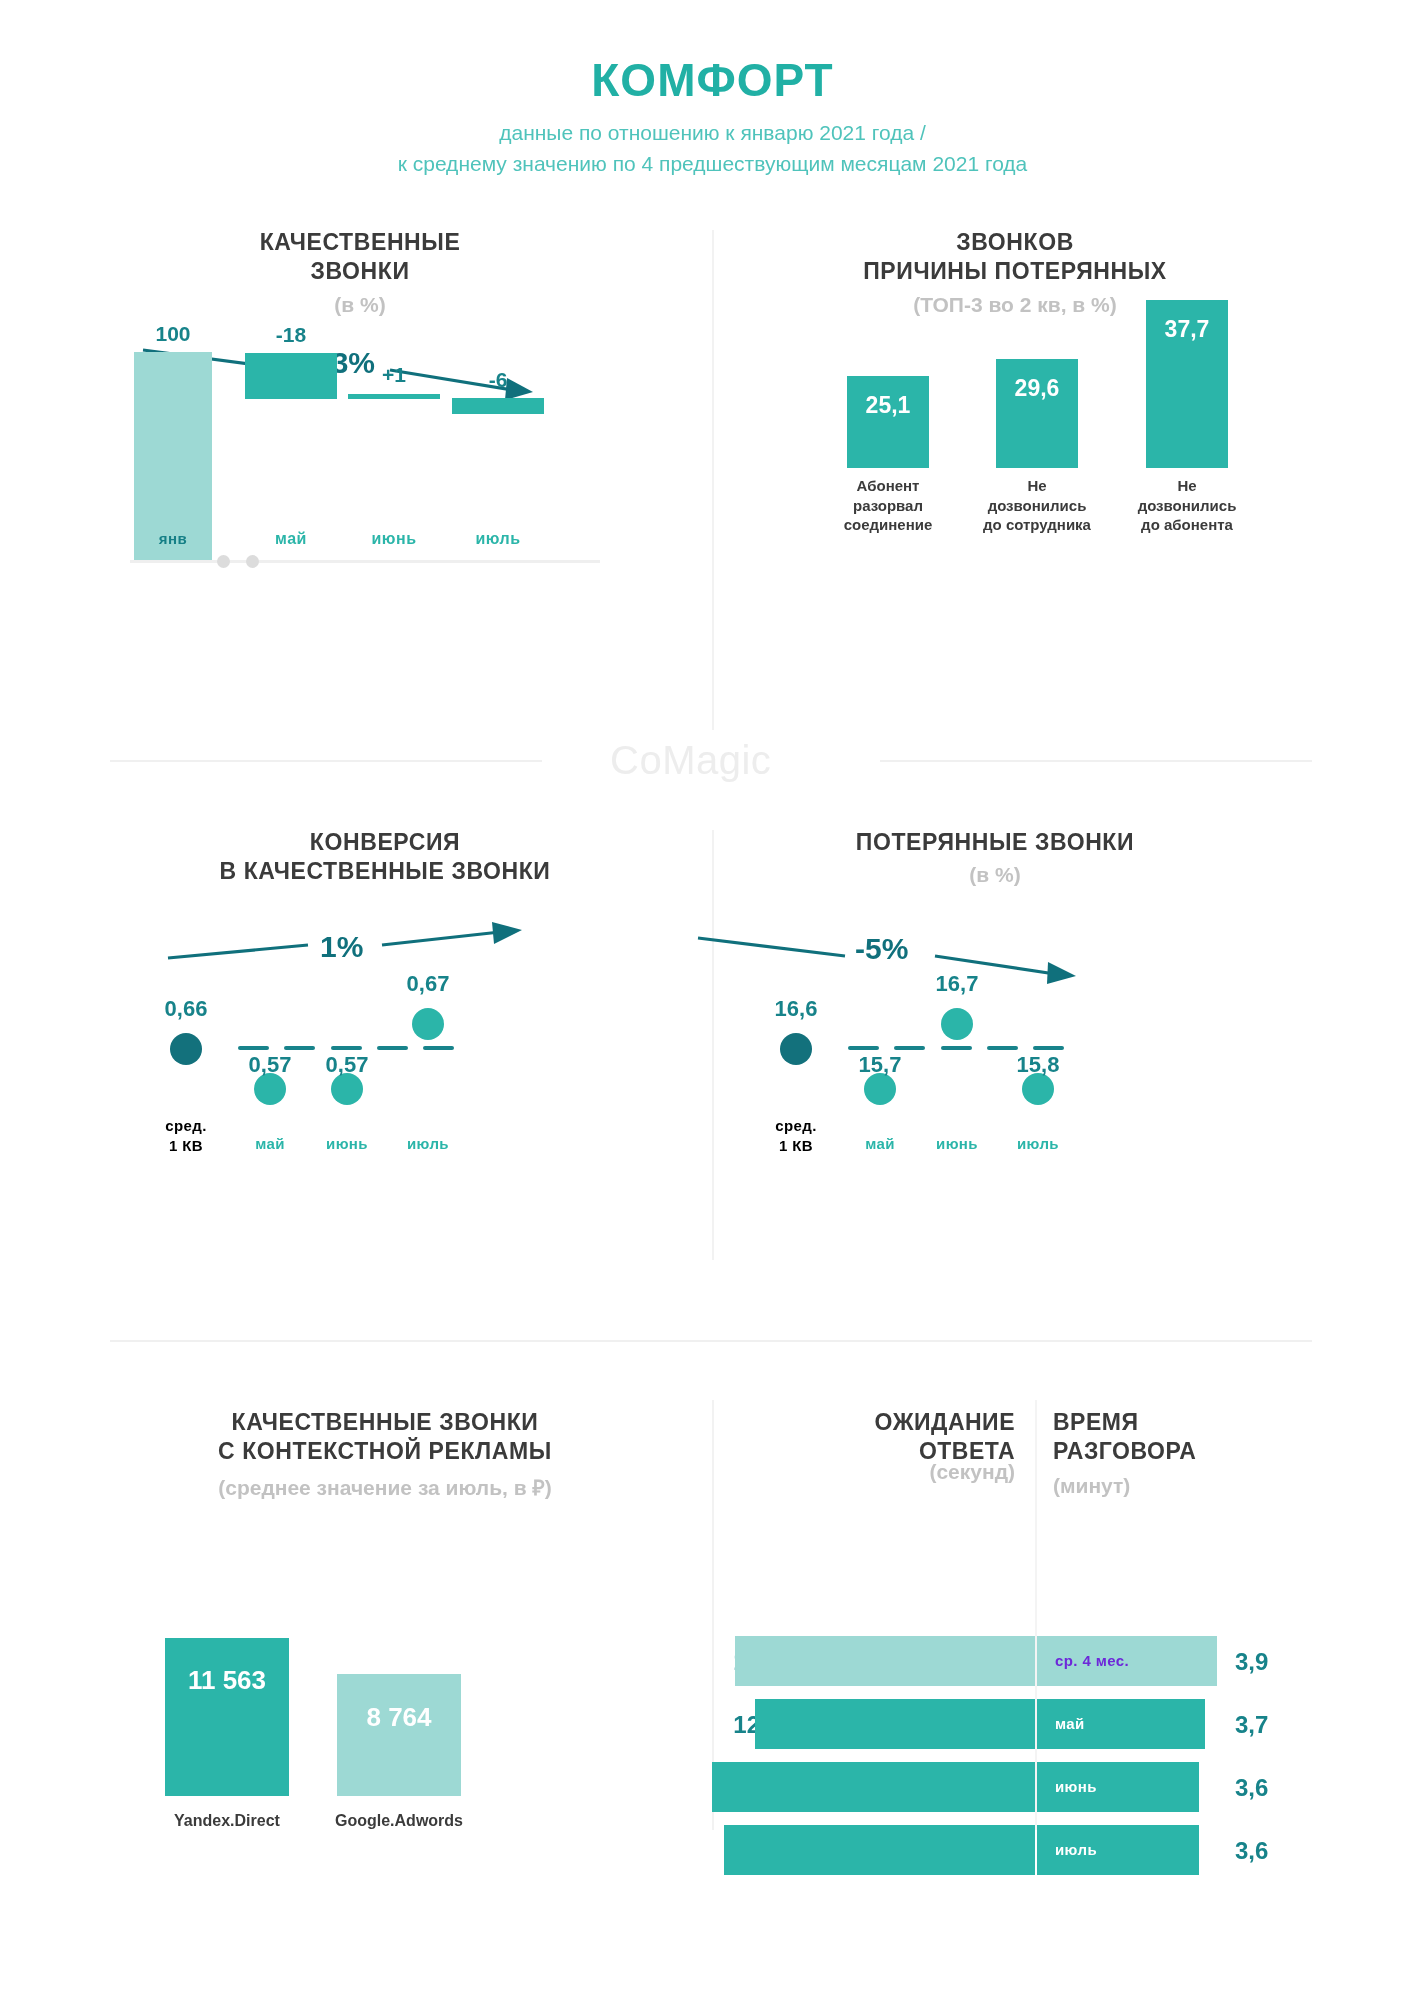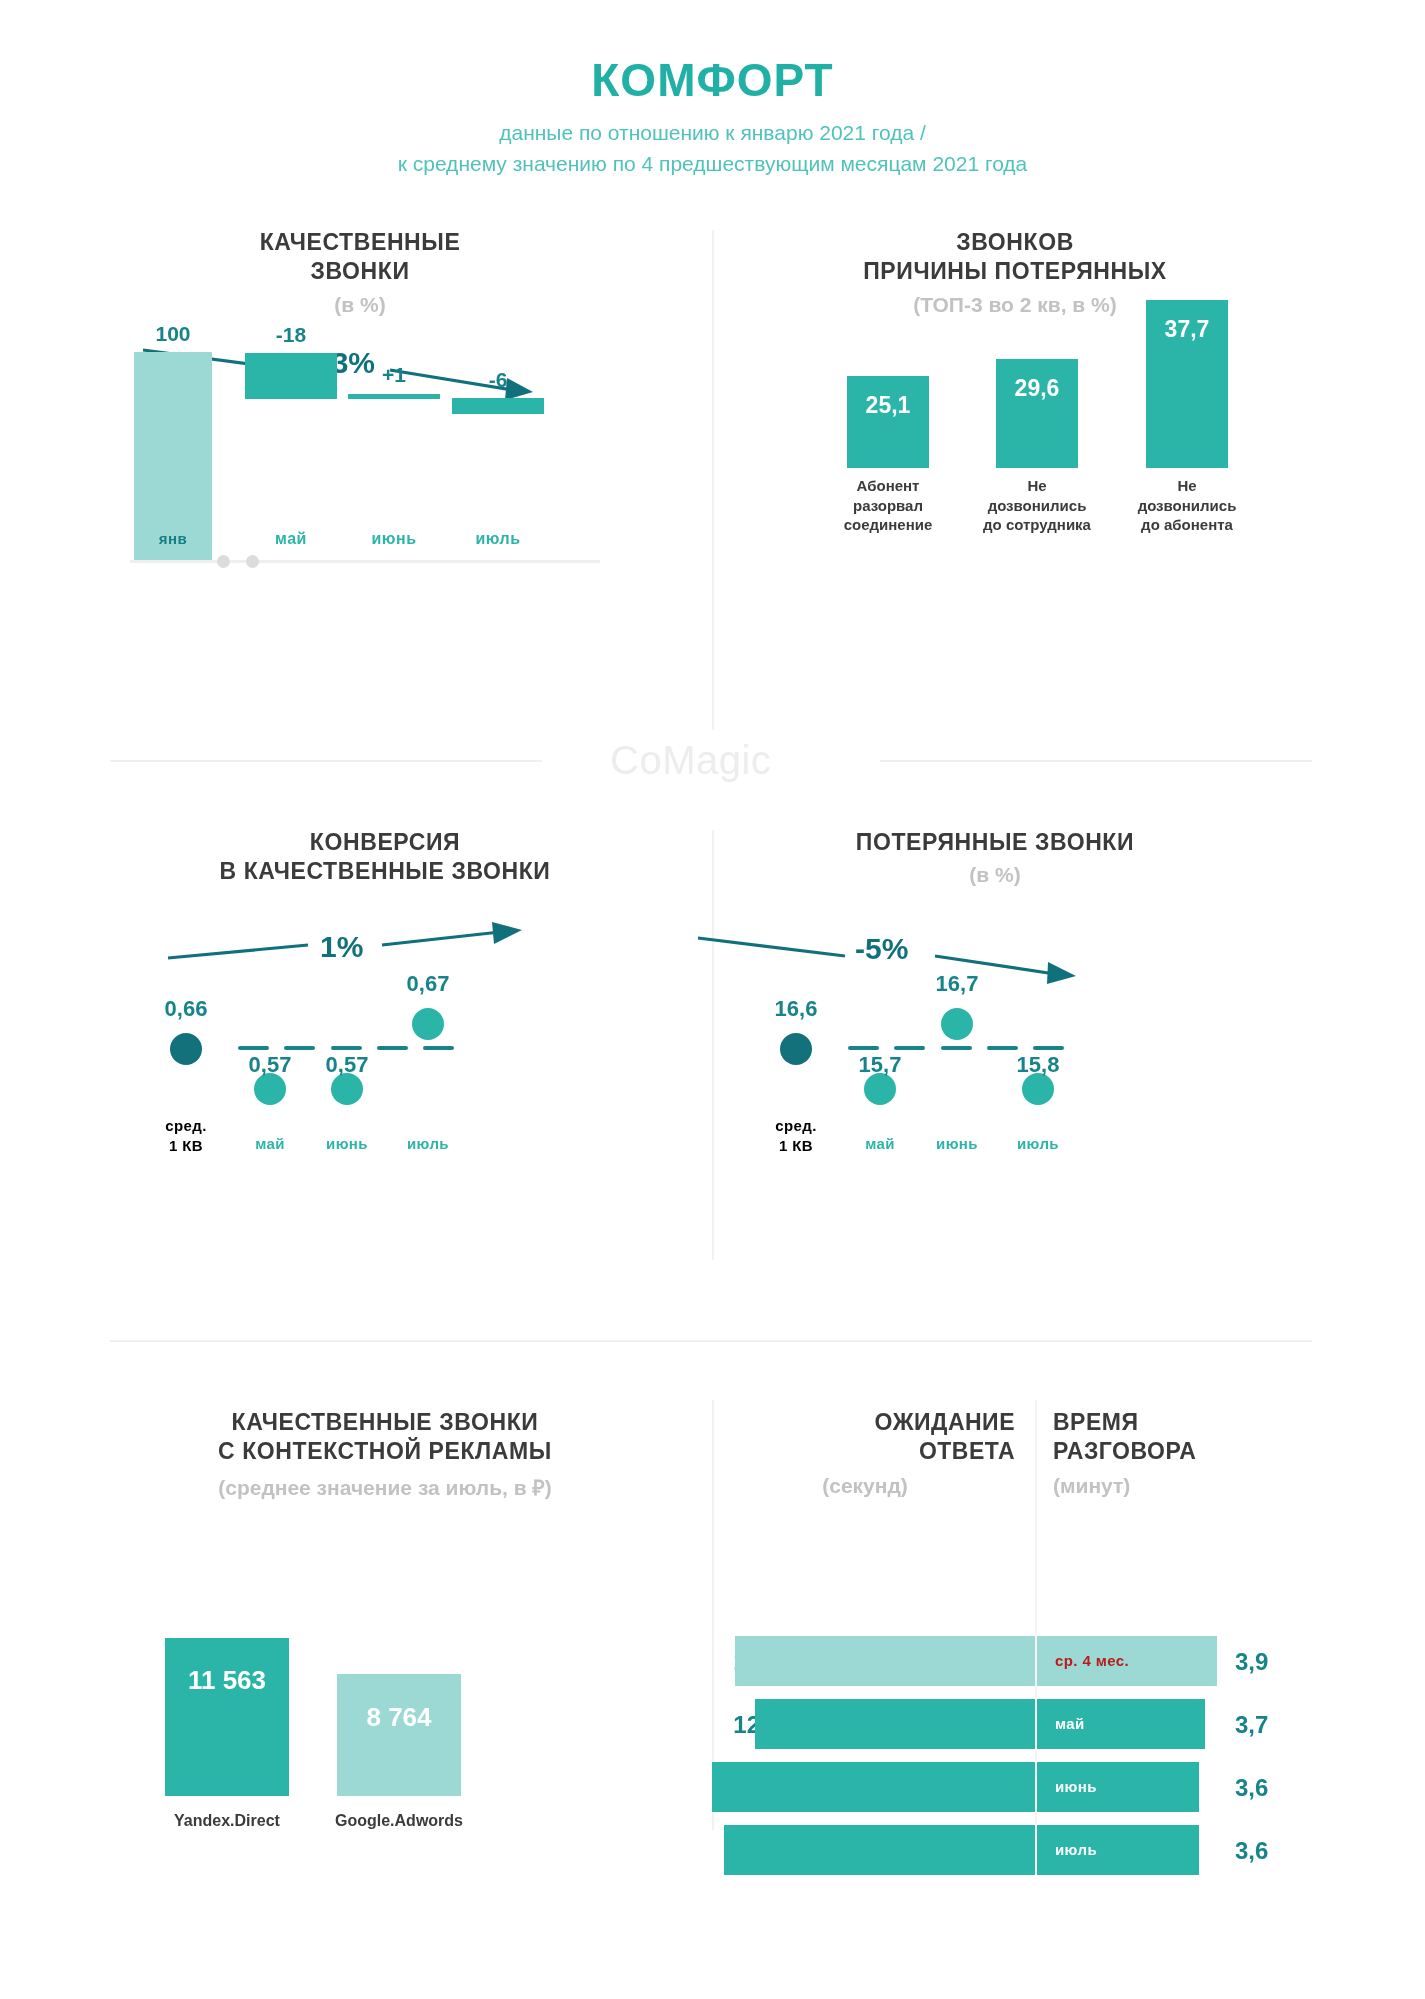--- a/index.html
+++ b/index.html
@@ -114,21 +114,21 @@
   .tw-right{position:absolute;background:#2bb5a9;}
   .tw-left.lite,.tw-right.lite{background:#9dd9d4;}
   .tw-vline{position:absolute;width:2px;background:#f4f4f4;}
   .tw-num{
     position:absolute;font-size:24px;font-weight:bold;color:#17838a;white-space:nowrap;
   }
   .tw-month{
     position:absolute;font-size:15px;font-weight:bold;color:#ffffff;white-space:nowrap;
     letter-spacing:.4px;
   }
-  .tw-month.dark{color:#b91c1c;}
+  .tw-month.dark{color:#6d28d9;}
 </style>
 </head>
 <body>
 
 <div class="page">
 
   <div class="header">
     <h1>КОМФОРТ</h1>
     <div class="sub">
       <div>данные по отношению к январю 2021 года /</div>
@@ -317,21 +317,21 @@
   </div>
 
   <div class="panel" style="left:715px;top:1408px;width:600px;height:430px;">
 
     <div class="tw-vline" style="left:320px;top:-8px;height:430px;"></div>
 
     <div class="tw-head" style="left:0px;top:0px;width:300px;text-align:right;">
       <div>ОЖИДАНИЕ</div>
       <div>ОТВЕТА</div>
     </div>
-    <div class="tw-sub" style="left:0px;top:66px;width:300px;text-align:center;">(секунд)</div>
+    <div class="tw-sub" style="left:0px;top:52px;width:300px;text-align:right;">(секунд)</div>
 
     <div class="tw-head" style="left:338px;top:0px;width:300px;text-align:left;">
       <div>ВРЕМЯ</div>
       <div>РАЗГОВОРА</div>
     </div>
     <div class="tw-sub" style="left:338px;top:66px;width:300px;text-align:left;">(минут)</div>
 
     <div class="tw-num" style="left:-75px;top:240px;width:140px;text-align:right;">12,7</div>
     <div class="tw-left lite" style="left:20px;top:228px;width:300px;height:50px;"></div>
     <div class="tw-right lite" style="left:322px;top:228px;width:180px;height:50px;"></div>

